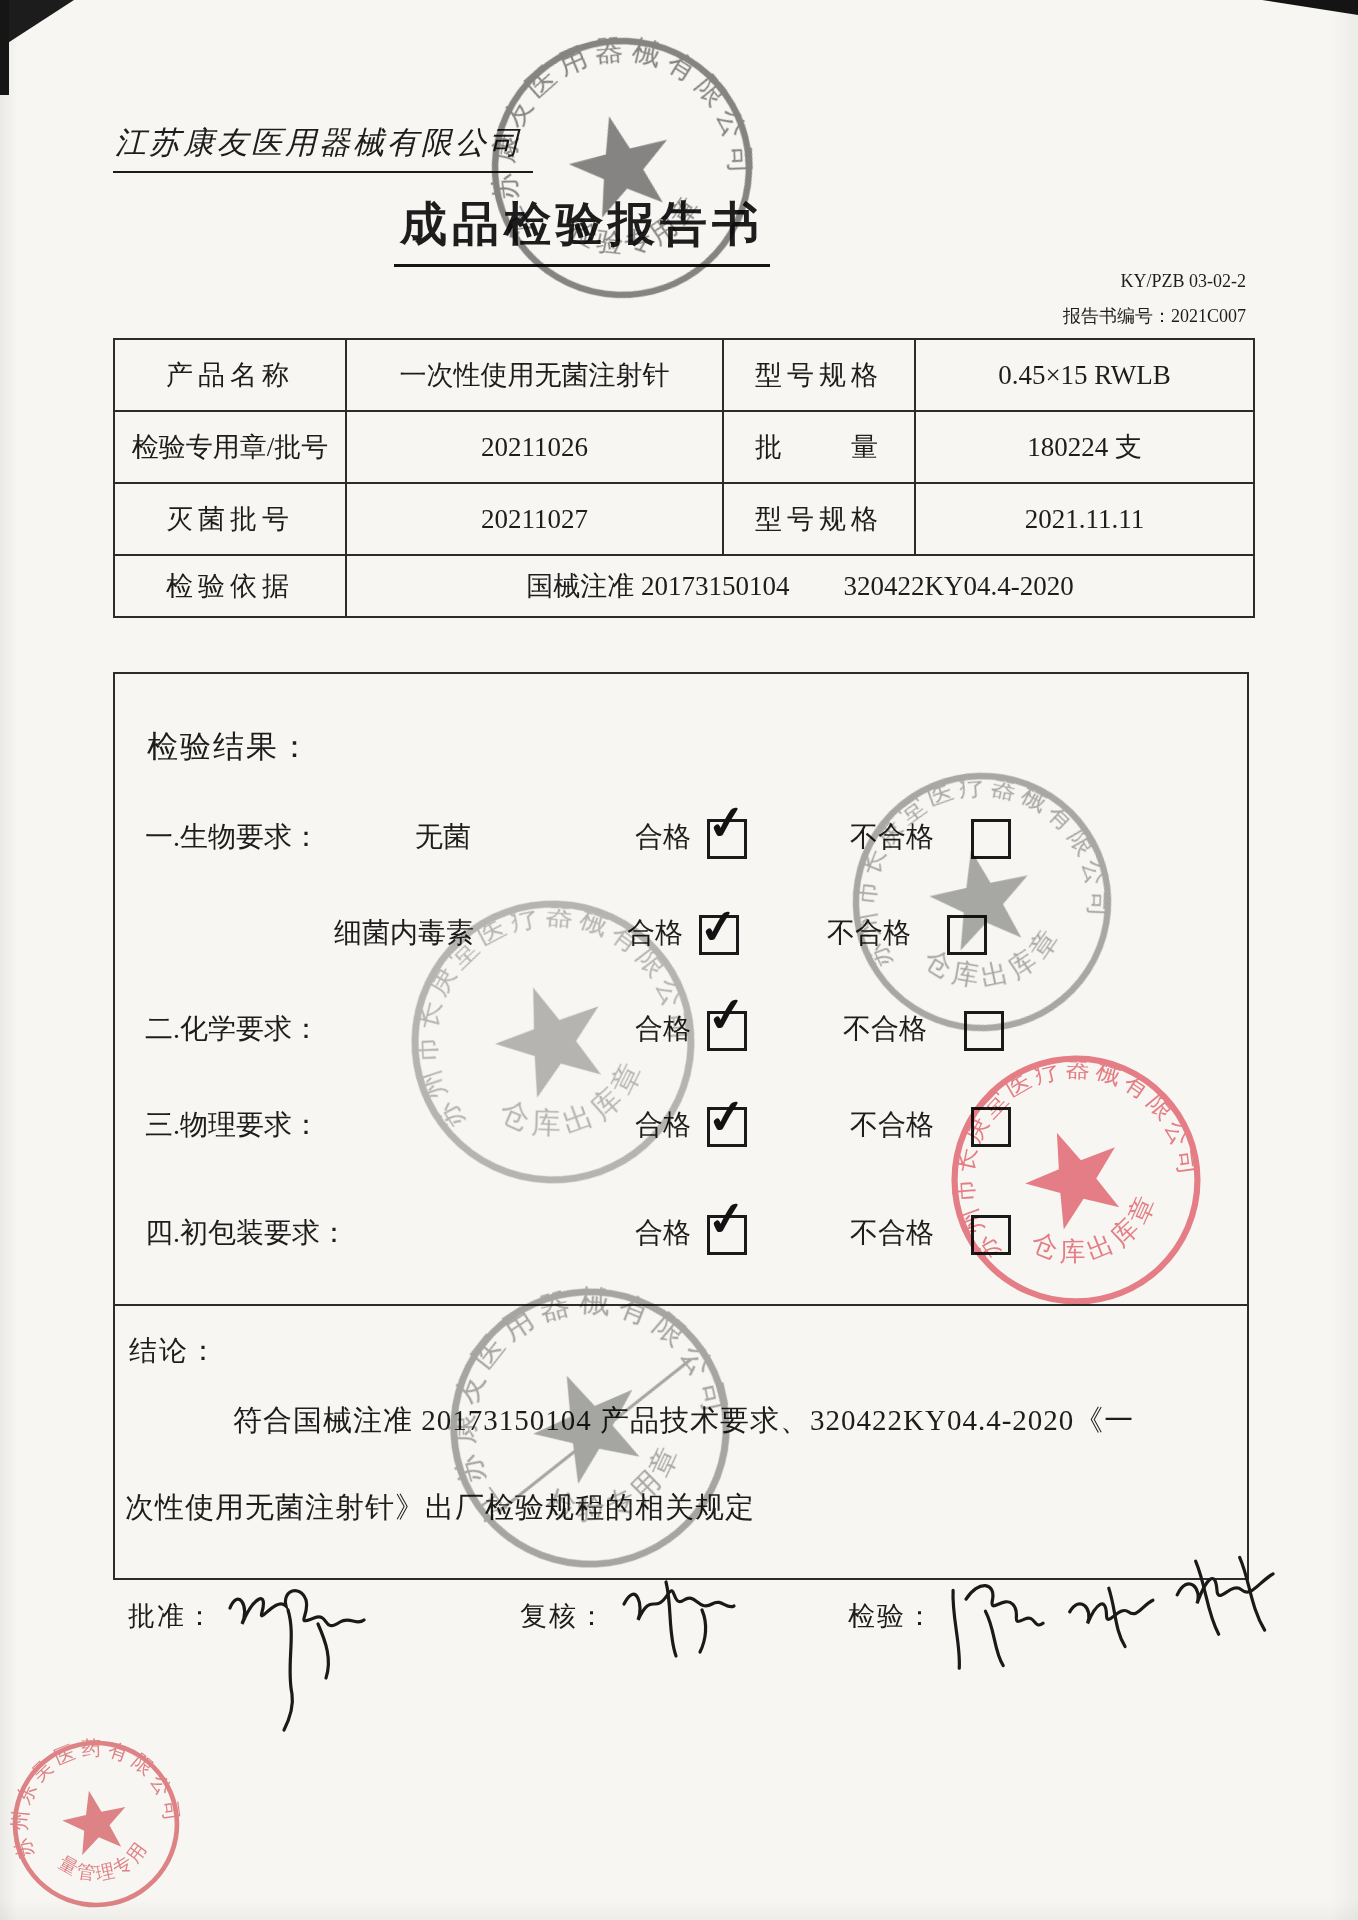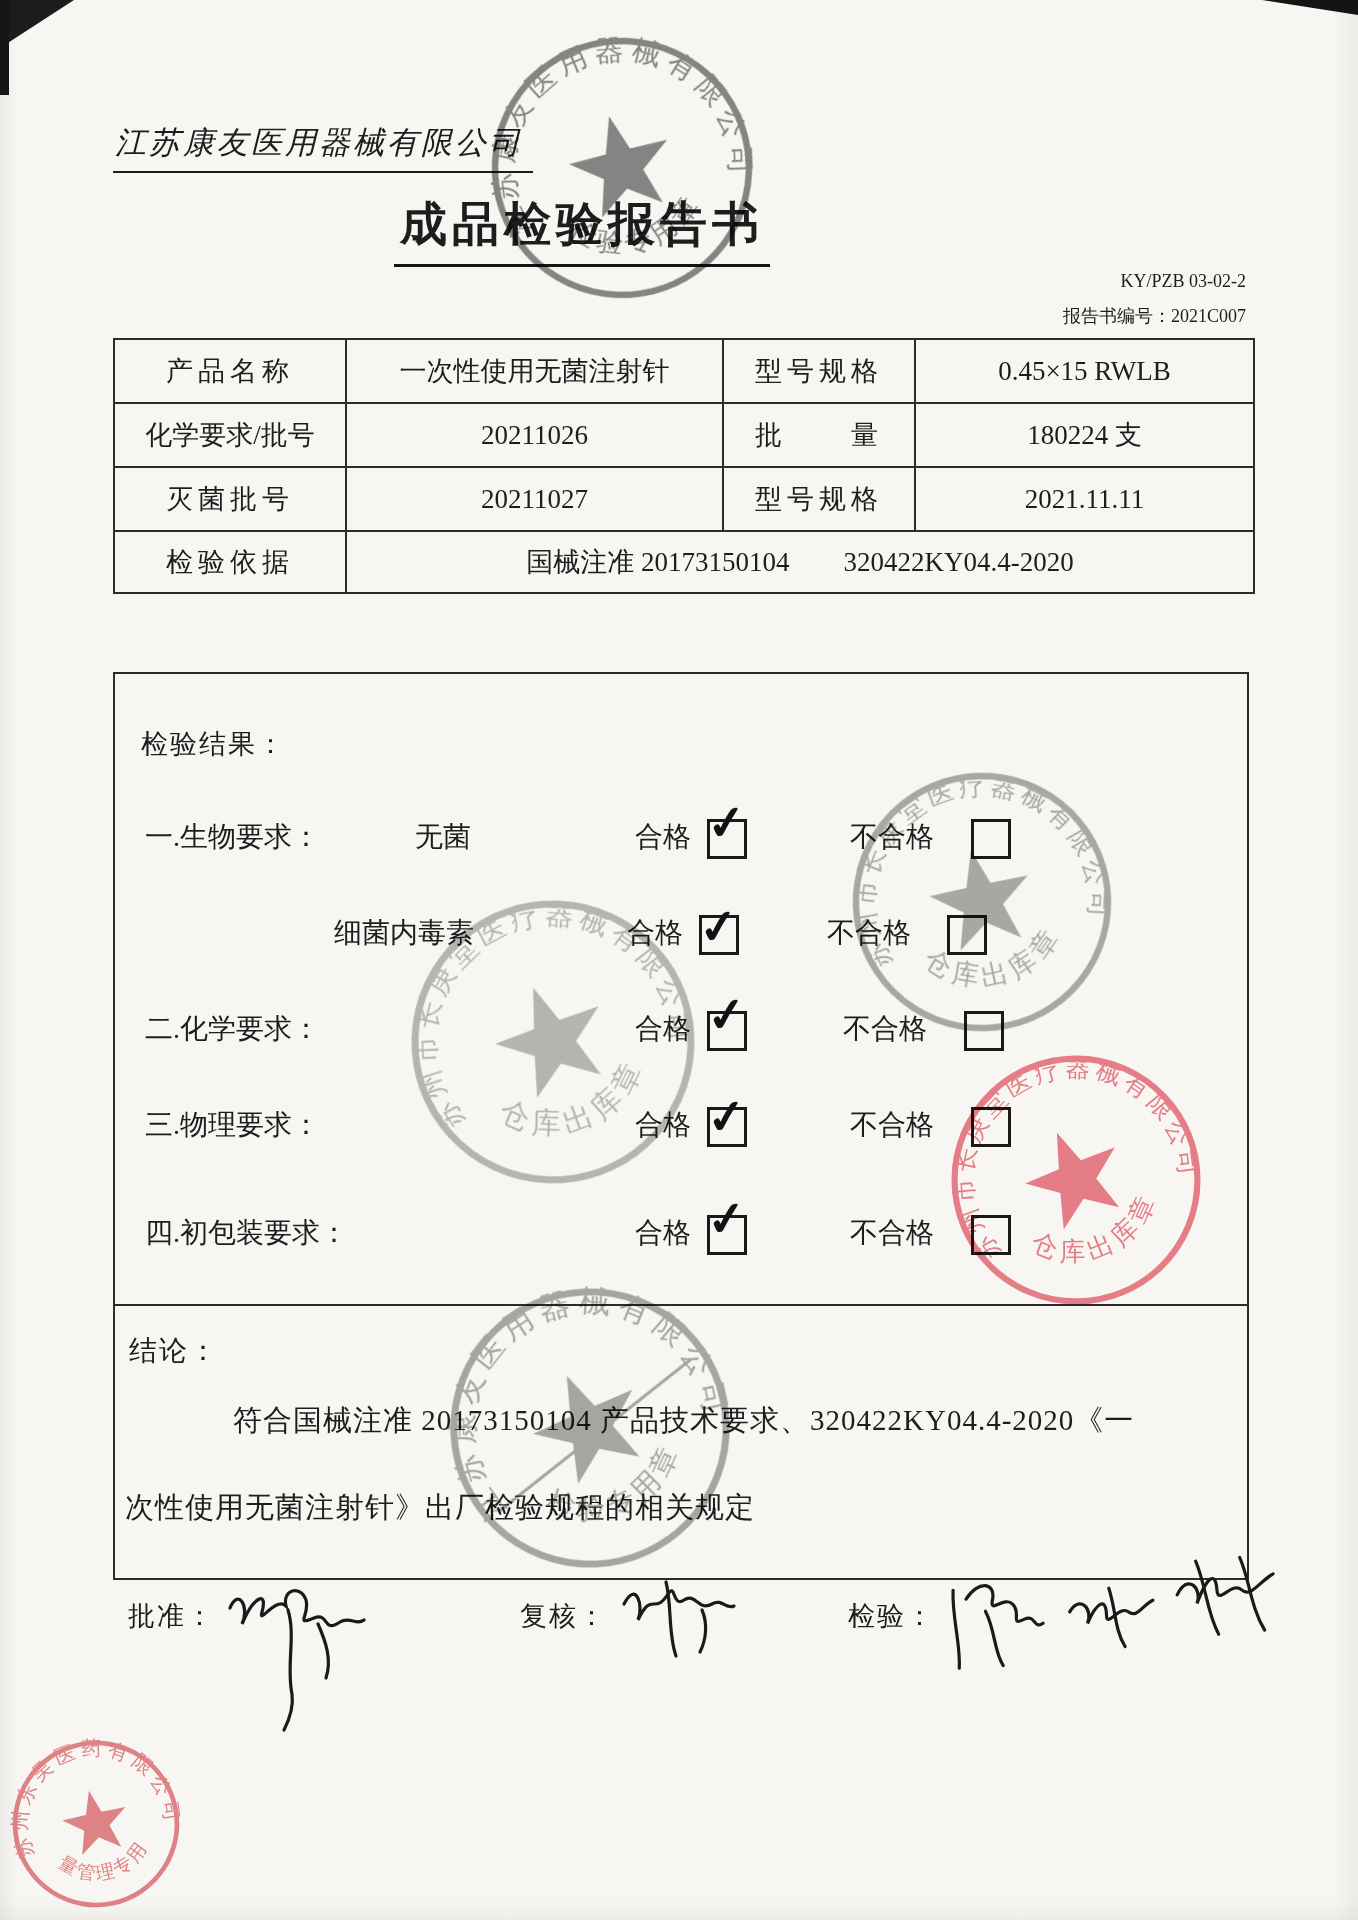--- a/index.html
+++ b/index.html
@@ -20,28 +20,28 @@
   .corner-tr{right:0;top:0;width:96px;height:15px;background:#141414;clip-path:polygon(0 0,100% 0,100% 100%);}
   
   .company{left:113px;top:122px;font-size:31px;font-style:italic;font-weight:500;letter-spacing:3px;
            border-bottom:2px solid #1b1b1b;padding:0 10px 7px 2px;}
   .title{left:394px;top:193px;font-size:47px;font-weight:bold;letter-spacing:5px;
          border-bottom:3px solid #141414;padding:0 6px 8px 6px;}
   .codes{right:112px;top:264px;text-align:right;font-size:18px;line-height:35px;}
   
   table.info{position:absolute;left:113px;top:338px;width:1132px;border-collapse:collapse;table-layout:fixed;}
   table.info td{border:2px solid #2c2c2c;text-align:center;font-size:27px;padding:0;}
-  table.info tr.r{height:64px;}
+  table.info tr.r{height:72px;}
   table.info tr.r4{height:62px;}
   td.lab{letter-spacing:5px;}
   td.basis-val{text-align:center;padding-right:200px;}
   
   .resbox{left:113px;top:672px;width:1132px;height:632px;border:2px solid #2c2c2c;border-bottom:none;}
   .conbox{left:113px;top:1304px;width:1132px;height:272px;border:2px solid #2c2c2c;}
-  .res-heading{left:26px;top:52px;font-size:27px;letter-spacing:2px;text-align:right;}
+  .res-heading{left:32px;top:52px;font-size:31px;letter-spacing:2px;text-align:right;}
   .rrow{left:0;width:1287px;height:46px;font-size:28px;line-height:46px;}
   .rrow span{position:absolute;white-space:nowrap;}
   .cbox{width:34px;height:34px;border:3px solid #1a1a1a;top:5px;background:transparent;}
   .tick{position:absolute;left:-3px;top:-22px;font-size:47px;font-weight:bold;font-style:normal;
         color:#121212;transform:rotate(-6deg);}
   .con-heading{left:14px;top:26px;font-size:28px;letter-spacing:2px;}
   .con-line{font-size:29px;white-space:nowrap;letter-spacing:1px;}
   
   .sig-label{font-size:27px;letter-spacing:2px;font-family:Liberation Serif, serif;}
   .sig svg{display:block;}
@@ -70,21 +70,21 @@
 
   <table class="info">
     <tbody>
         <tr class="r">
       <td class="lab" style="width:230px">产品名称</td>
       <td style="width:375px">一次性使用无菌注射针</td>
       <td class="lab" style="width:190px">型号规格</td>
       <td style="width:337px">0.45×15 RWLB</td>
     </tr>
     <tr class="r">
-      <td>化学要求/批号</td>
+      <td>检验专用章/批号</td>
       <td>20211026</td>
       <td class="lab">批　　量</td>
       <td>180224 支</td>
     </tr>
     <tr class="r">
       <td class="lab">灭菌批号</td>
       <td>20211027</td>
       <td class="lab">型号规格</td>
       <td>2021.11.11</td>
     </tr>

